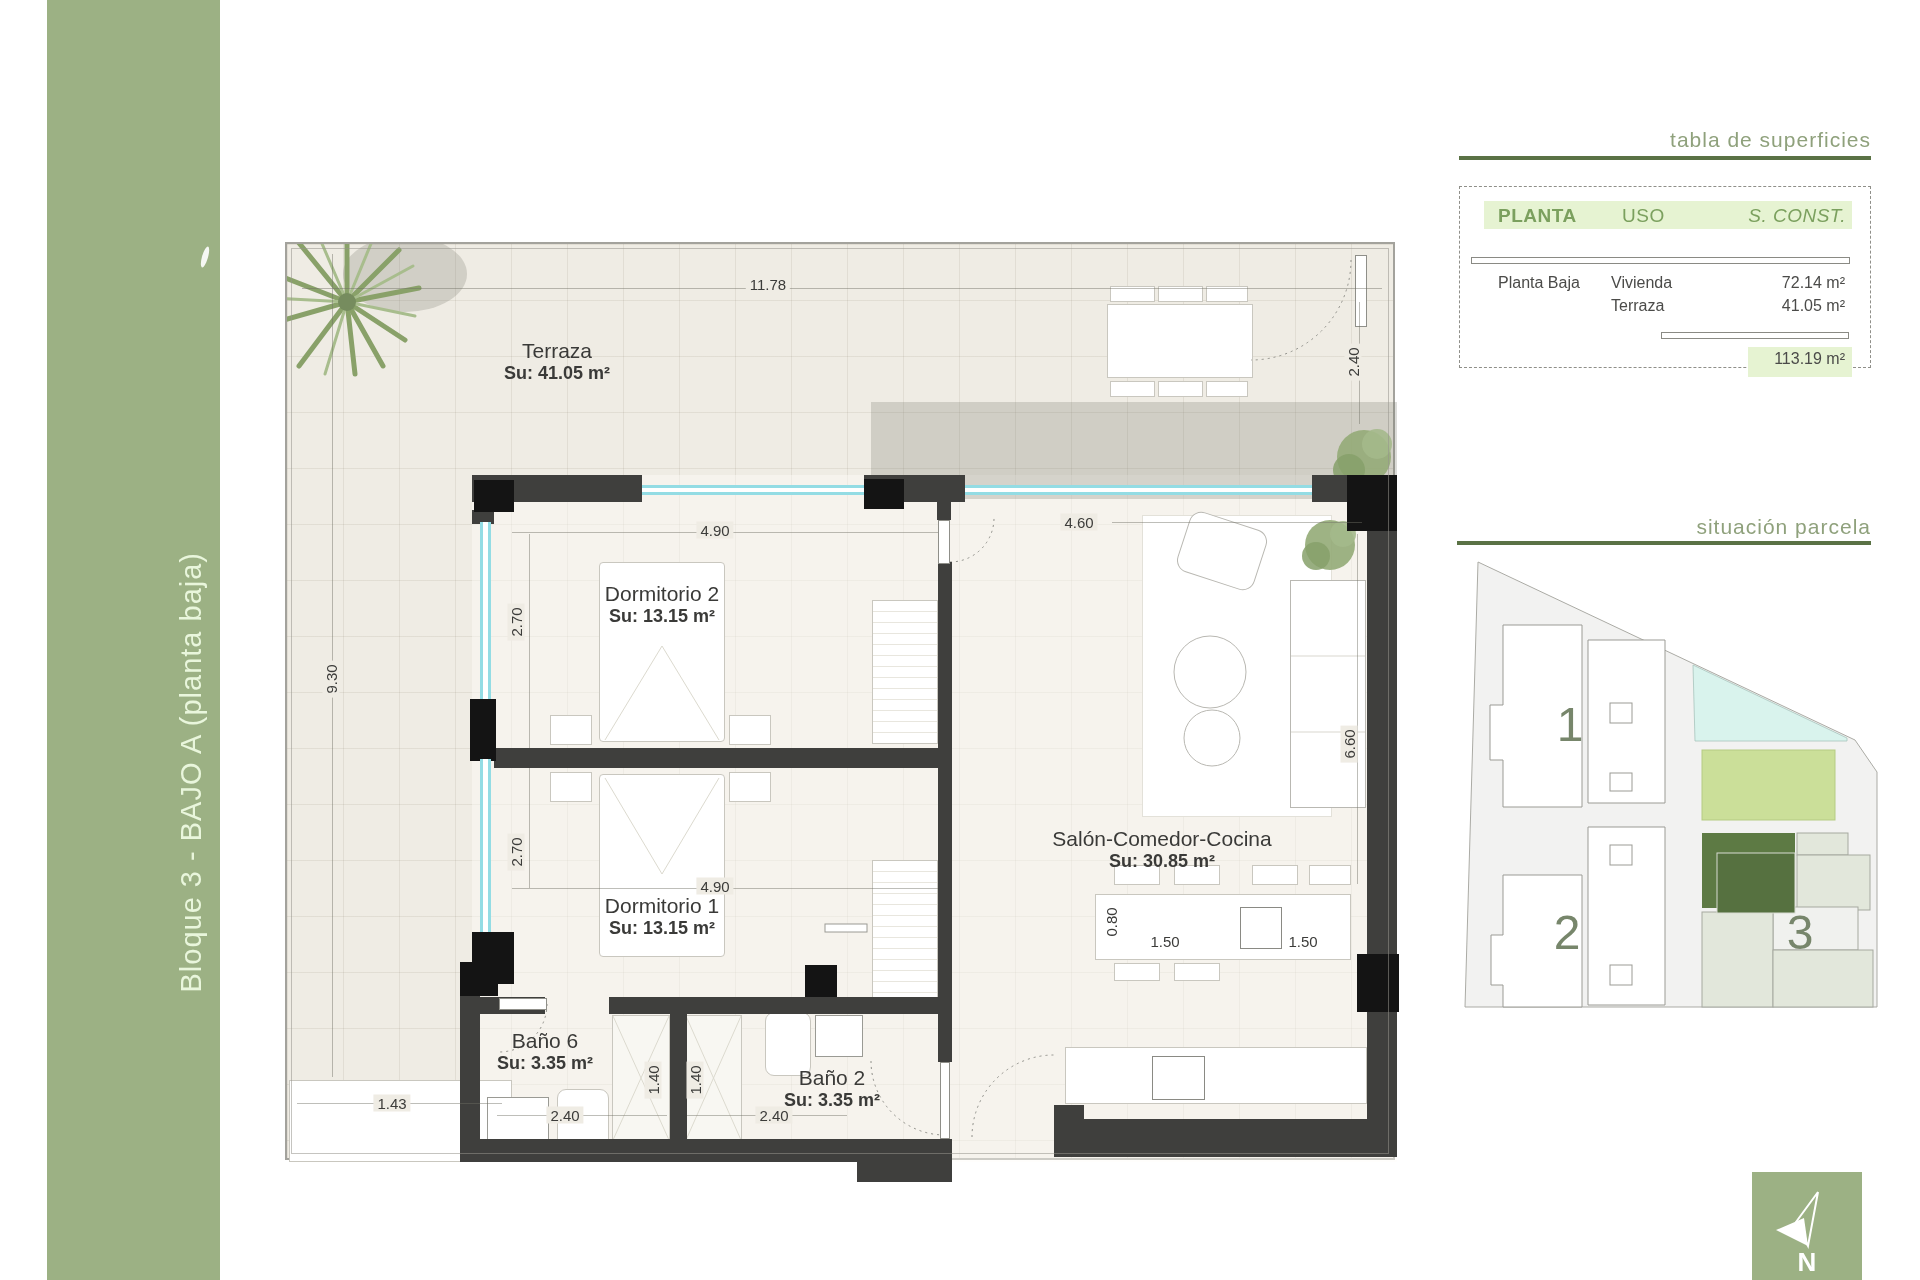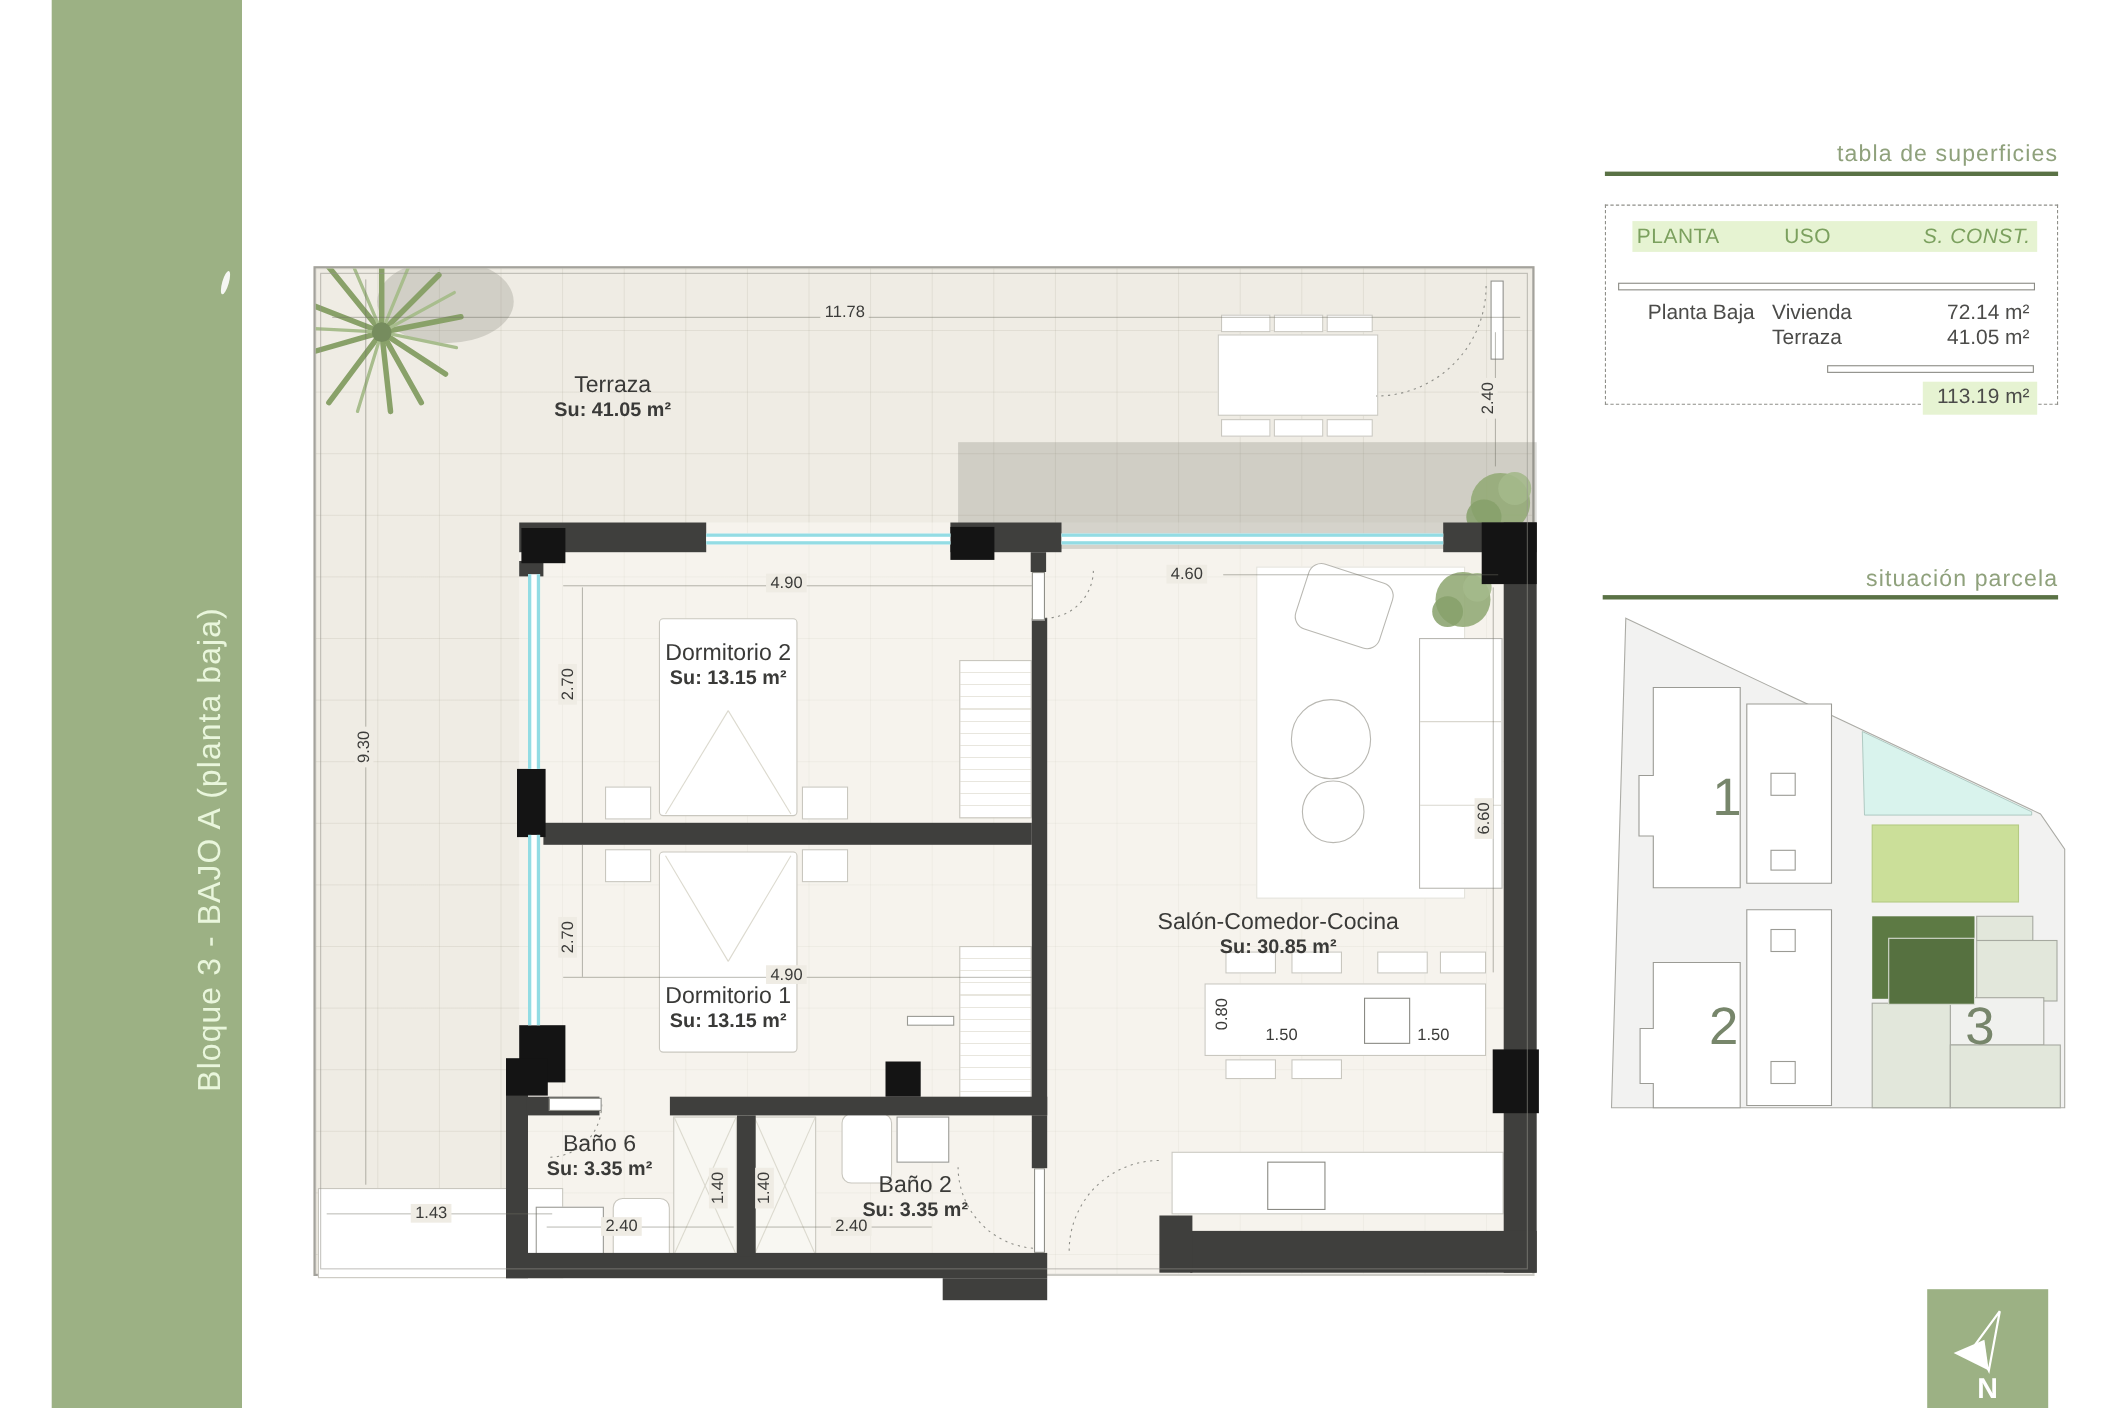--- a/index.html
+++ b/index.html
@@ -39,21 +39,21 @@
   .room .ar{font-size:18px;font-weight:bold;}
   .overlay{position:absolute;left:0;top:0;pointer-events:none;}
   
   .panel-title{position:absolute;right:0;top:0;font-size:21px;letter-spacing:1px;color:var(--c-panel-title,#8fa17c);}
   .rule{position:absolute;height:4px;background:var(--c-accent-rule,#5a7245);}
   .surfaces{position:absolute;left:1459px;top:128px;width:412px;height:250px;}
   .surf-box{position:absolute;left:0;top:58px;width:412px;height:182px;border:1px dashed #8f8f89;box-sizing:border-box;}
   .surf-head{position:absolute;left:24px;top:14px;width:368px;height:28px;background:var(--c-table-highlight,#e6f3d2);}
   .surf-head span{position:absolute;top:4px;font-size:19px;letter-spacing:.5px;color:var(--c-table-green,#7ba05e);}
   .bar3d{position:absolute;height:7px;background:#fff;border:1px solid #8a8a84;box-sizing:border-box;}
-  .cell{position:absolute;font-size:19px;color:#4b4b49;white-space:nowrap;}
+  .cell{position:absolute;font-size:16px;color:#4b4b49;white-space:nowrap;}
   .total-hl{position:absolute;left:288px;top:160px;width:104px;height:30px;background:var(--c-table-highlight,#e6f3d2);}
   .site{position:absolute;left:1457px;top:515px;width:414px;height:505px;}
   .north{position:absolute;left:1752px;top:1172px;width:110px;height:108px;background:var(--c-sidebar-green,#9cb184);}
   .north-n{position:absolute;bottom:2px;left:0;width:100%;text-align:center;color:#fff;font-weight:bold;font-size:26px;}
   svg text.blocknum{font-size:48px;fill:#77866b;font-family:"Liberation Sans",sans-serif;}
 </style>
 </head>
 <body>
 
 <div class="stage">
@@ -269,21 +269,21 @@
       <div class="nm">Baño 2</div>
       <div class="ar">Su: 3.35 m²</div>
     </div>
   </div>
 
   <div class="surfaces">
     <span class="panel-title">tabla de superficies</span>
     <i class="rule" style="left:0;top:28px;width:412px;"></i>
     <div class="surf-box">
       <div class="surf-head">
-        <span style="left:4px;">PLANTA</span>
+        <span style="left:14px;font-weight:bold;">PLANTA</span>
         <span style="left:138px;">USO</span>
         <span style="right:6px;font-style:italic;">S. CONST.</span>
       </div>
       <i class="bar3d" style="left:11px;top:70px;width:379px;"></i>
       <span class="cell" style="left:38px;top:87px;">Planta Baja</span>
       <span class="cell" style="left:151px;top:87px;">Vivienda</span>
       <span class="cell" style="right:25px;top:87px;text-align:center;">72.14 m²</span>
       <span class="cell" style="left:38px;top:110px;"></span>
       <span class="cell" style="left:151px;top:110px;">Terraza</span>
       <span class="cell" style="right:25px;top:110px;text-align:right;">41.05 m²</span>

